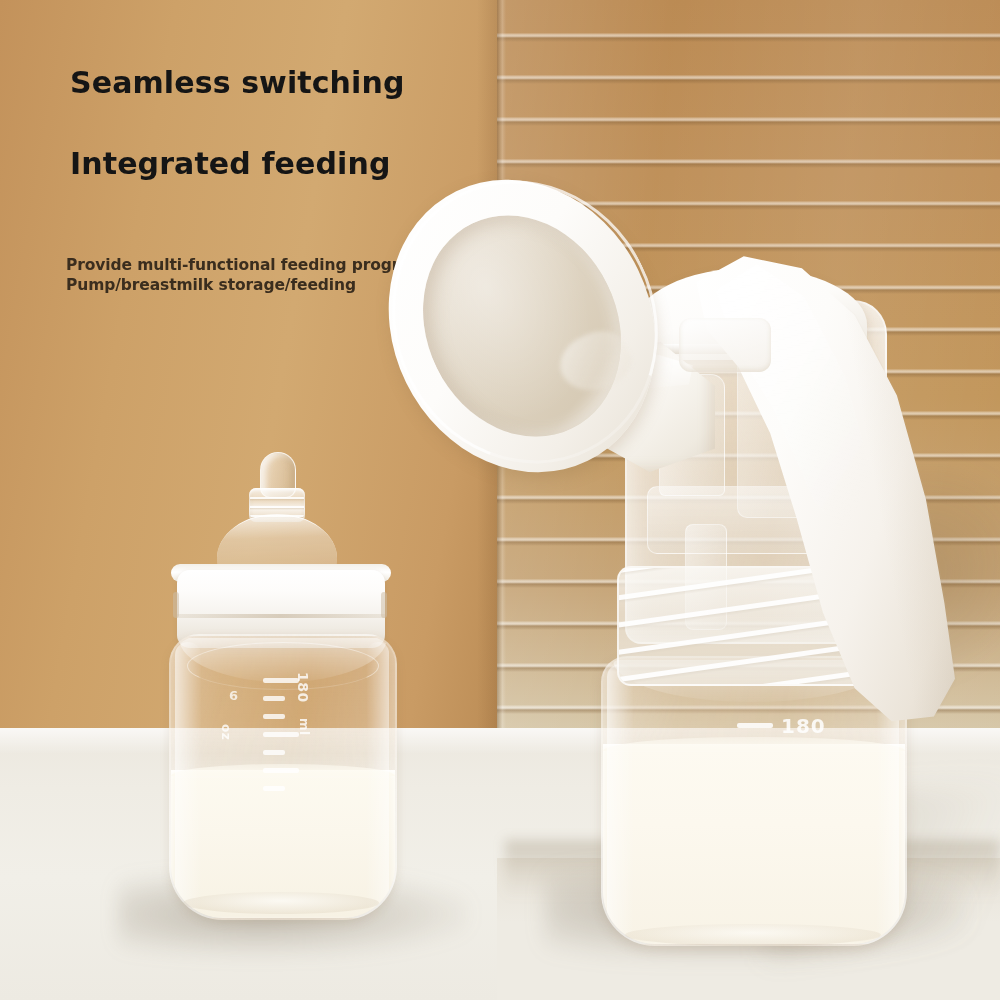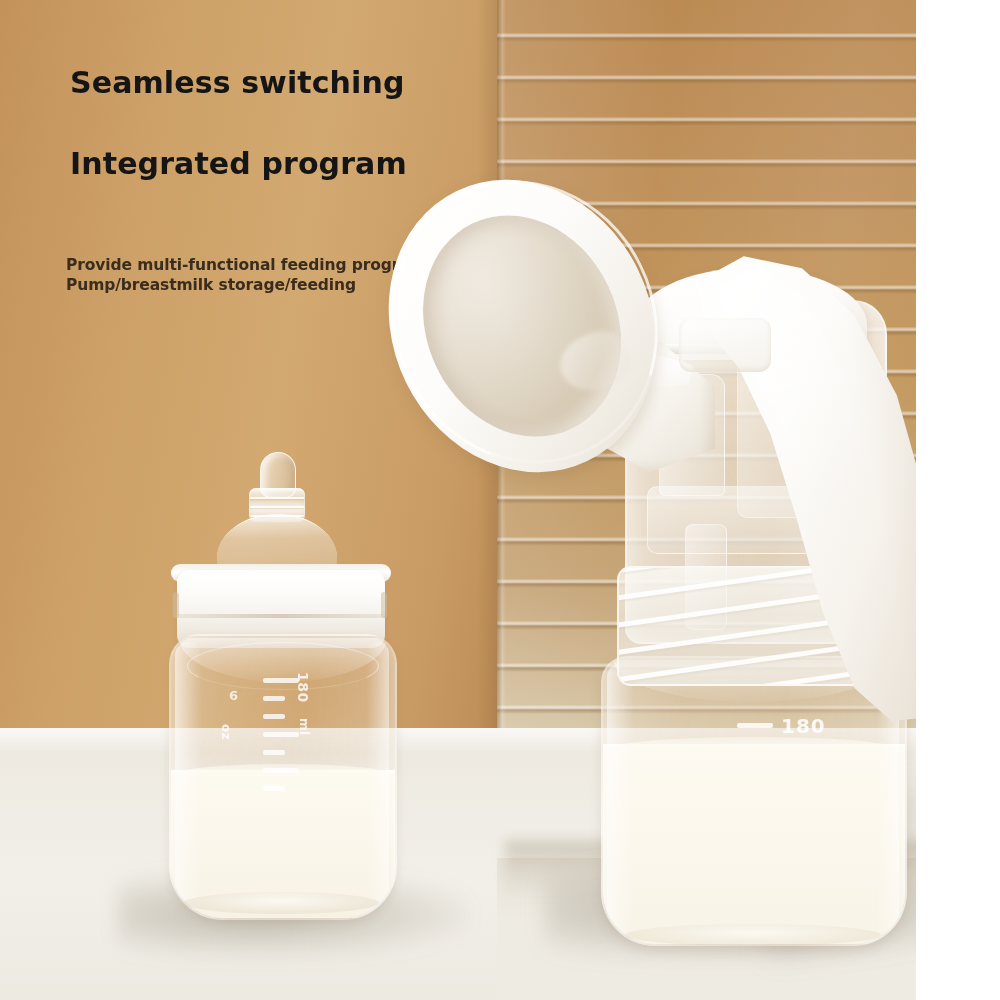--- a/index.html
+++ b/index.html
@@ -1,21 +1,21 @@
 <!DOCTYPE html>
 <html><head>
 <meta charset="utf-8">
 <title>Breast Pump Product Image</title>
 <style>
   html,body{margin:0;padding:0;background:#fff;}
   body{font-family:"DejaVu Sans","Liberation Sans",sans-serif;}
 
   #scene{
     position:relative;
-    width:916px;height:1000px;
+    width:1000px;height:1000px;
     overflow:hidden;
     background:#d946ef;
   }
 
   
   .bg-left-wall{
     position:absolute;left:0;top:0;width:503px;height:733px;
     background:linear-gradient(100deg,#c3925b 0%, #cda168 28%, #d2a971 55%, #c99b64 85%, #bb8c55 100%);
   }
   .bg-left-wall::after{
@@ -422,21 +422,21 @@
   <div class="bg-floor-right"></div>
   <div class="bg-floor-hl"></div>
   <div class="panel-base-shadow"></div>
 
   <div class="shadow-left-bottle"></div>
   <div class="shadow-right-bottle"></div>
   <div class="shadow-right-diag"></div>
 
   <div class="headline-block">
     <div class="headline">Seamless switching</div>
-    <div class="headline second">Integrated program</div>
+    <div class="headline second">Integrated feeding</div>
   </div>
   <div class="subcopy">Provide multi-functional feeding program: Breast Pump/breastmilk storage/feeding</div>
 
   <div class="bottle-left">
 
     <div class="nipple">
       <div class="nipple-tip"></div>
       <div class="nipple-neck"></div>
       <div class="nipple-rings"></div>
     </div>

